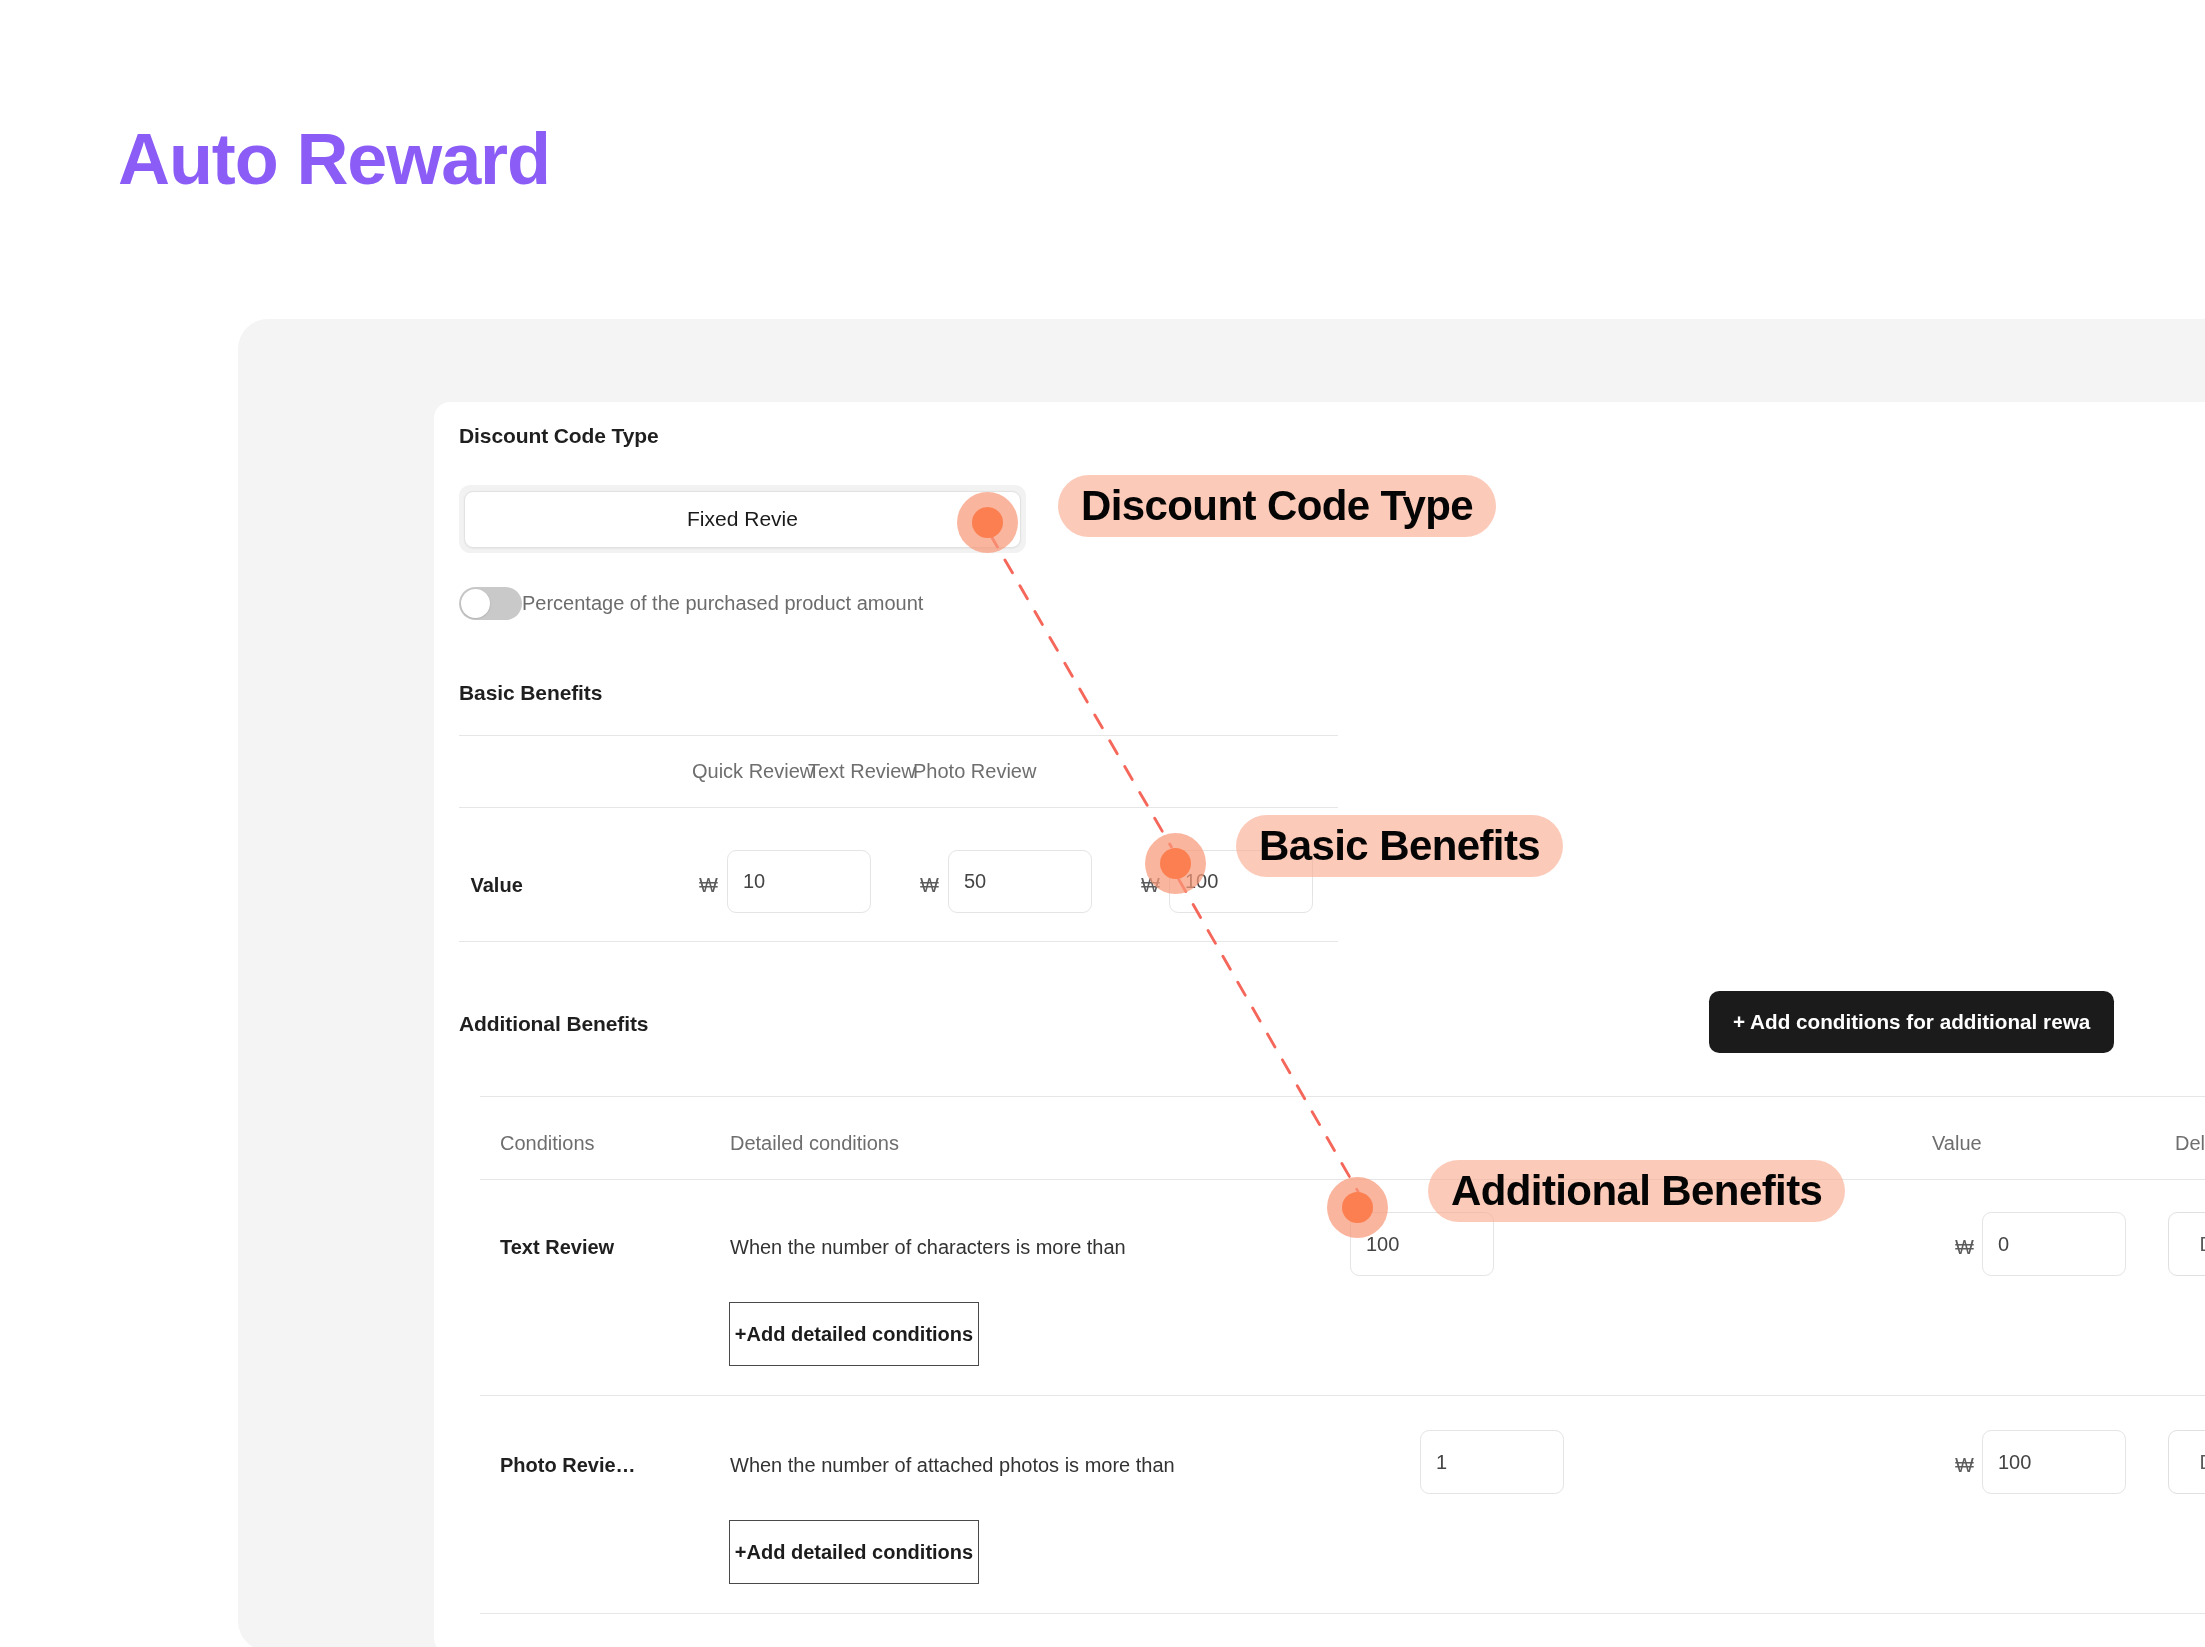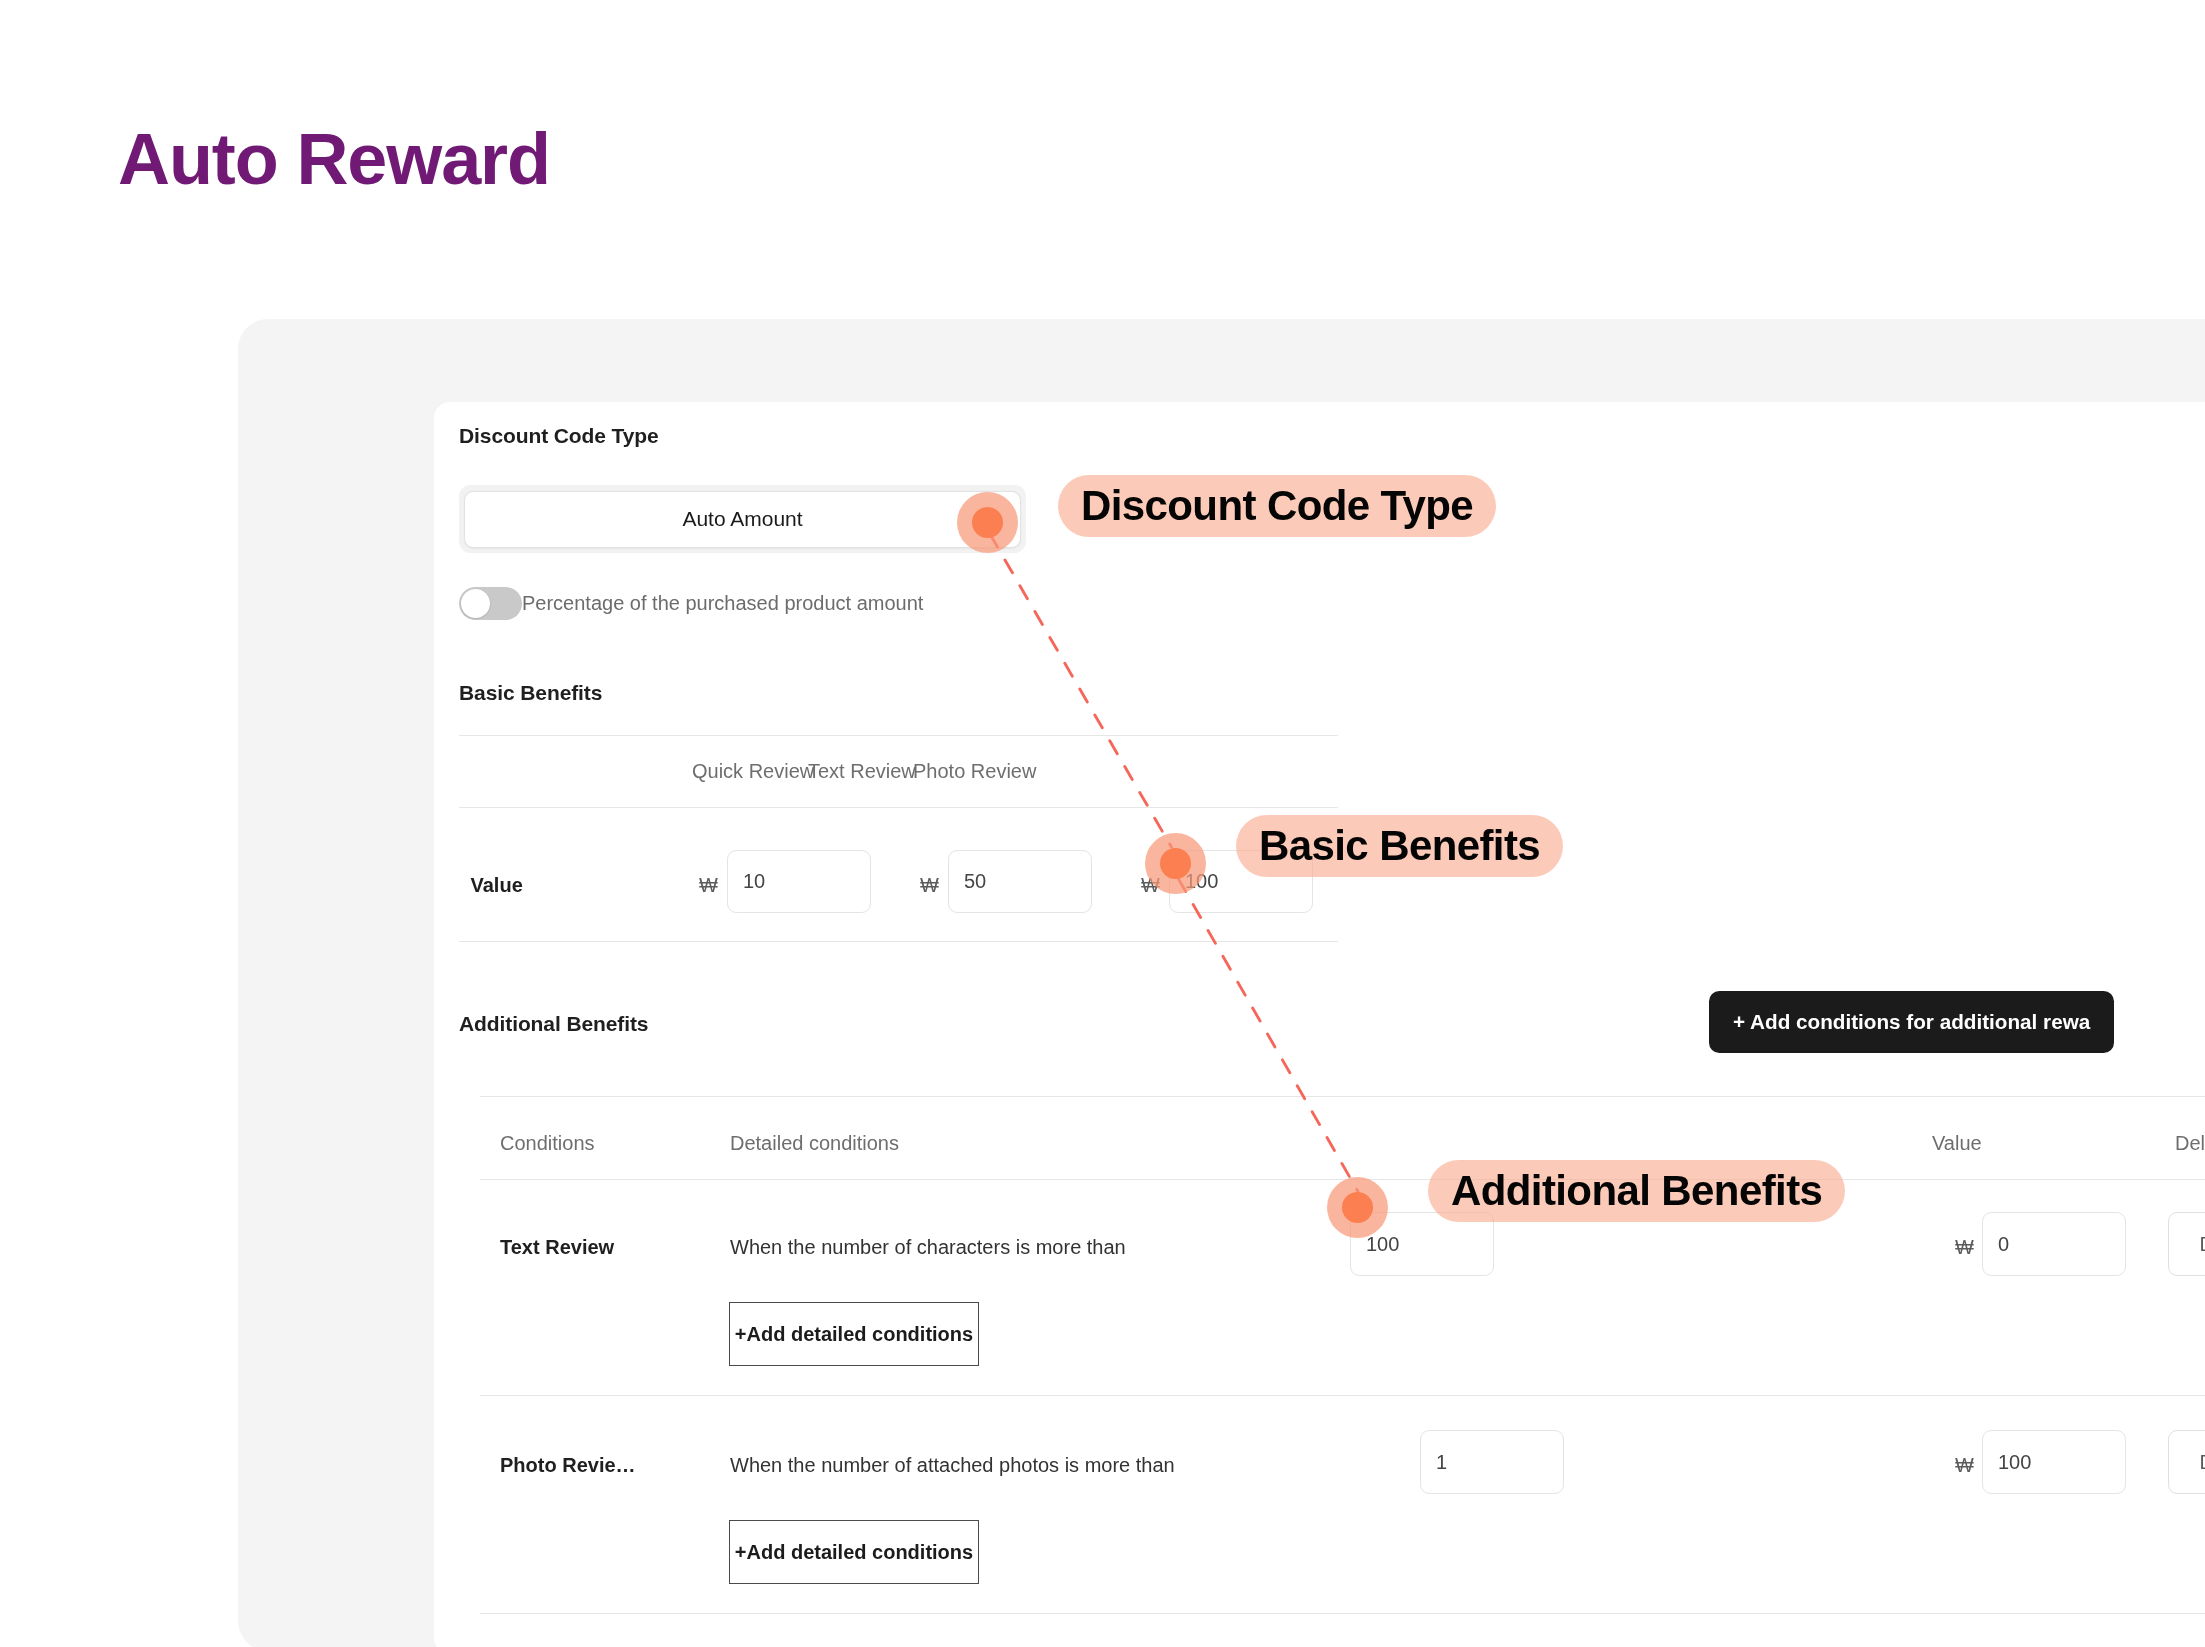--- a/index.html
+++ b/index.html
@@ -17,21 +17,21 @@
   }
 
   
   #page-title {
     position: absolute;
     left: 118px;
     top: 123px;
     font-size: 72px;
     font-weight: 800;
     letter-spacing: -1.1px;
-    color: #701a75;
+    color: #8b5cf6;
     line-height: 1;
     white-space: nowrap;
   }
 
   
   #app-container {
     position: absolute;
     left: 238px;
     top: 319px;
     width: 2067px;
@@ -257,21 +257,21 @@
 
 <div id="page-title">Auto Reward</div>
 
 <div id="app-container"></div>
 
 <div id="settings-card"></div>
 
 <div class="section-label" style="left:459px; top:424px;">Discount Code Type</div>
 
 <div id="discount-type-segmented">
-  <div class="seg-btn active">Auto Amount</div>
+  <div class="seg-btn active">Fixed Revie</div>
 </div>
 
 <div id="percentage-toggle-row">
   <div id="percentage-toggle"></div>
   <div id="percentage-toggle-label">Percentage of the purchased product amount</div>
 </div>
 
 <div class="section-label" style="left:459px; top:681px;">Basic Benefits</div>
 
 <div class="tbl" id="basic-benefits-table" style="left:459px; top:735px; width:879px; height:207px;">

